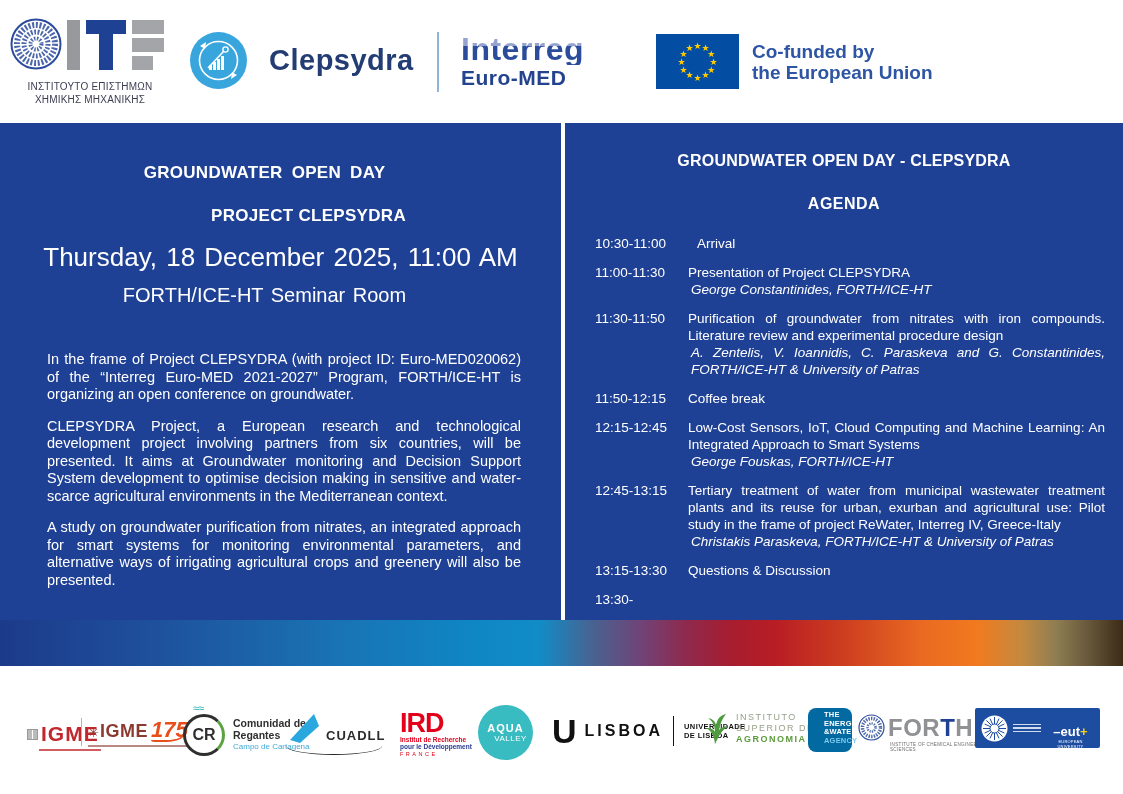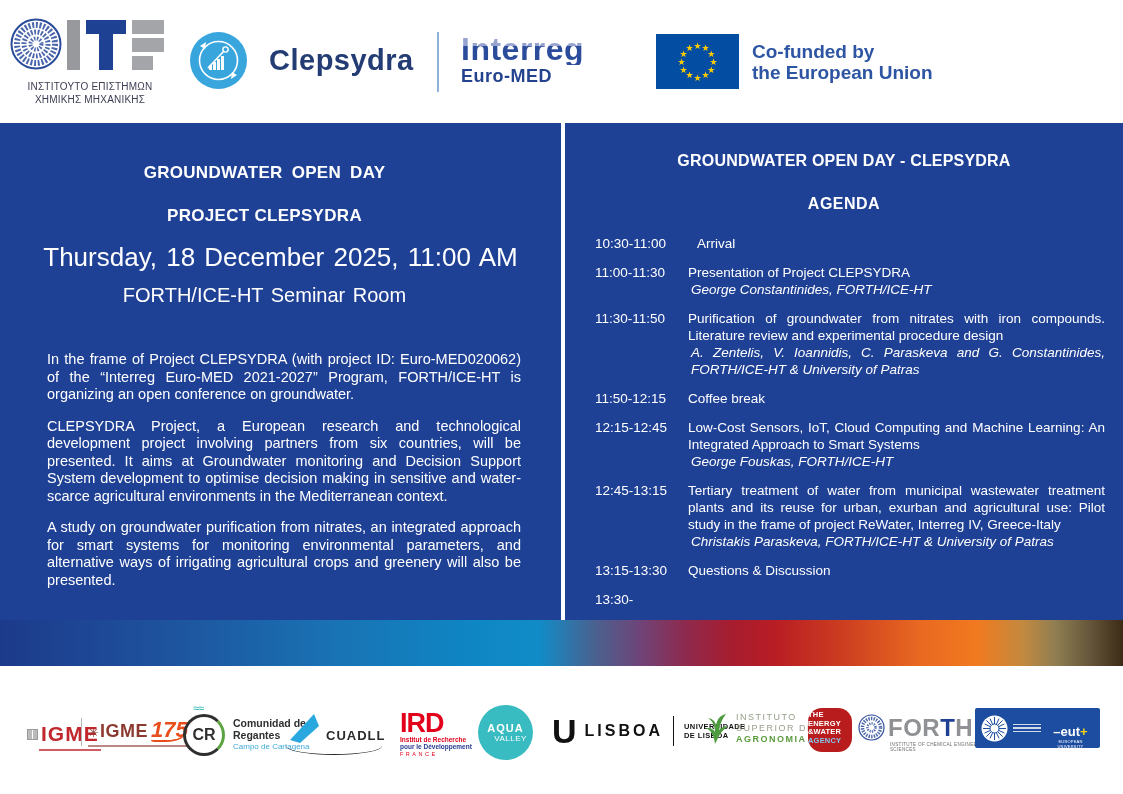--- a/index.html
+++ b/index.html
@@ -26,30 +26,30 @@
   .clep{position:absolute;left:190px;top:30px;height:60px;display:flex;align-items:center;}
   .clep-icon{width:57px;height:57px;}
   .clep-name{margin-left:22px;font-size:29px;font-weight:bold;color:#233C73;letter-spacing:0.5px;}
   .hdr-divider{position:absolute;left:437px;top:32px;width:2px;height:60px;background:#8FB2D9;}
   .interreg{position:absolute;left:461px;top:33px;}
   .interreg-brand{
     font-size:32px;font-weight:bold;letter-spacing:0.5px;line-height:32px;
     background:linear-gradient(180deg,#96A3CE 0%,#96A3CE 42%,#2B4C9B 42%,#2B4C9B 100%);
     -webkit-background-clip:text;background-clip:text;color:transparent;
   }
-  .interreg-program{font-size:18px;font-weight:bold;color:#24438F;letter-spacing:0.5px;margin-top:1px;}
+  .interreg-program{font-size:21px;font-weight:bold;color:#24438F;letter-spacing:0.5px;margin-top:1px;}
   .eu-flag{position:absolute;left:656px;top:34px;width:83px;height:55px;}
   .eu-text{position:absolute;left:752px;top:41px;font-size:19px;font-weight:bold;color:#2E55A3;line-height:21px;}
   
   .main{position:absolute;left:0;top:123px;width:1123px;height:497px;background:#1F4195;}
   .col-divider{position:absolute;left:561px;top:0;width:4px;height:497px;background:#ffffff;}
   .lp{position:absolute;left:0;top:0;width:561px;height:497px;color:#fff;}
   .lp-center{position:absolute;left:0;width:529px;text-align:center;}
   .lp-t1{top:40px;font-size:17px;font-weight:bold;word-spacing:4px;letter-spacing:0.3px;}
-  .lp-t2{top:83px;font-size:17px;font-weight:bold;letter-spacing:0.3px;}
+  .lp-t2{top:83px;font-size:17px;font-weight:bold;letter-spacing:0.3px;margin-left:44px;}
   .lp-date{top:119px;font-size:26px;word-spacing:2px;padding-left:16px;}
   .lp-venue{top:161px;font-size:20px;word-spacing:2px;}
   .lp-paras{position:absolute;left:47px;top:228px;width:474px;font-size:14.5px;line-height:17.5px;text-align:justify;}
   .lp-paras p{margin:0 0 14px 0;}
   .rp{position:absolute;left:565px;top:0;width:558px;height:497px;color:#fff;}
   .rp-title{position:absolute;left:0;top:29px;width:558px;text-align:center;font-size:16px;font-weight:bold;letter-spacing:0.2px;}
   .rp-sub{position:absolute;left:0;top:72px;width:558px;text-align:center;font-size:16px;font-weight:bold;letter-spacing:0.5px;}
   .agenda{position:absolute;left:30px;top:112px;width:510px;font-size:13.5px;line-height:17px;}
   .agenda-row{display:flex;margin-bottom:12px;}
   .agenda-time{width:93px;flex:none;}
@@ -113,22 +113,22 @@
   .ul-u{font-size:34px;font-weight:bold;color:#111;line-height:30px;}
   .ul-name{font-size:16px;font-weight:bold;color:#111;letter-spacing:3px;margin-left:8px;}
   .ul-bar{width:1px;height:30px;background:#111;margin:0 10px;}
   .ul-right{font-size:7.5px;font-weight:bold;color:#111;line-height:9px;letter-spacing:0.4px;}
   
   .isa{left:700px;top:44px;display:flex;align-items:center;}
   .isa-glyph{margin-right:6px;}
   .isa-l1,.isa-l2{font-size:9px;color:#97A08A;letter-spacing:1.5px;line-height:11px;}
   .isa-l3{font-size:9px;color:#5B9B3C;font-weight:bold;letter-spacing:1.5px;line-height:11px;}
   
-  .ewa{left:808px;top:42px;width:44px;height:44px;background:#b91c1c;border-radius:14px;
-    padding:3px 0 0 0;box-sizing:border-box;}
+  .ewa{left:808px;top:42px;width:44px;height:44px;background:#0369a1;border-radius:8px;
+    padding:3px 0 0 16px;box-sizing:border-box;}
   .ewa div{font-size:7.5px;font-weight:bold;color:#fff;line-height:8.5px;letter-spacing:0.2px;}
   .ewa .ewa-l4{color:#7FC9EE;}
   
   .forth{left:858px;top:48px;display:flex;align-items:center;}
   .forth-seal{width:27px;height:27px;}
   .forth-name{font-size:24px;font-weight:bold;letter-spacing:0.5px;margin-left:3px;line-height:24px;}
   .forth-gray{color:#8F9194;}
   .forth-blue{color:#1F4193;}
   .forth-sub{position:absolute;left:32px;top:28px;width:120px;font-size:4.6px;color:#6d6d6d;letter-spacing:0.3px;}
   

